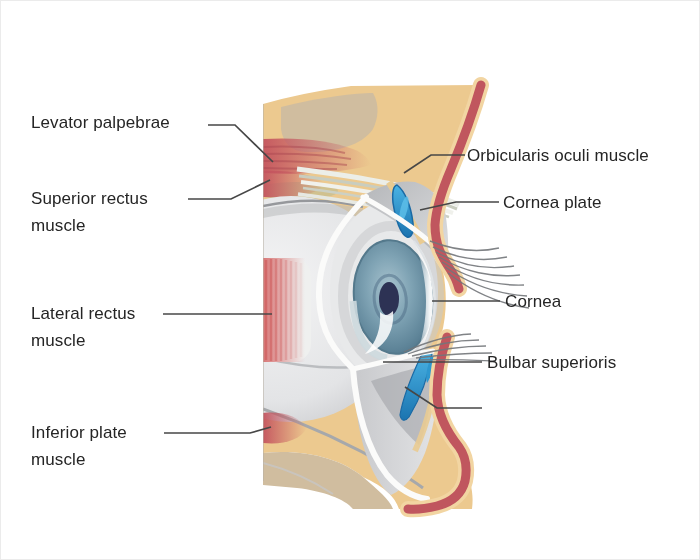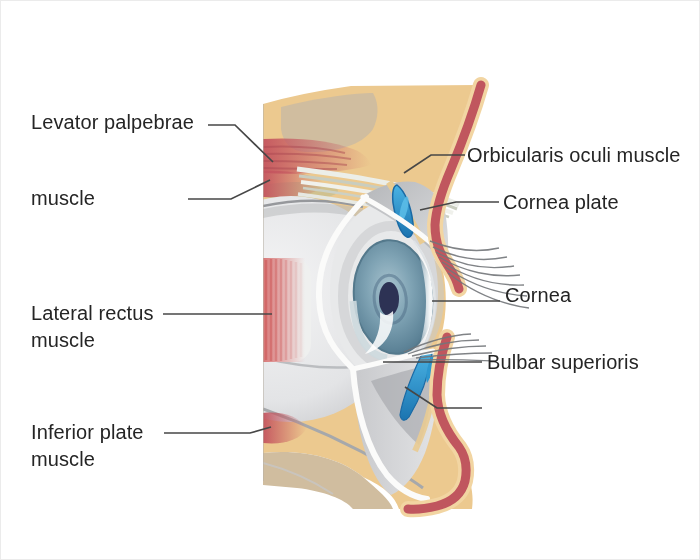--- a/index.html
+++ b/index.html
@@ -3,21 +3,21 @@
 <meta charset="utf-8">
 <style>
   html,body{margin:0;padding:0;background:#fff;}
   .canvas{
     position:relative;width:700px;height:560px;background:#fff;
     box-sizing:border-box;border:1px solid #ebebeb;overflow:hidden;
     font-family:"Liberation Sans", sans-serif;
   }
   svg.art{position:absolute;left:0;top:0;width:700px;height:560px;display:block;}
   .lbl{
-    position:absolute;color:#252525;font-size:20px;line-height:27px;
+    position:absolute;color:#252525;font-size:17px;line-height:27px;
     letter-spacing:.1px;white-space:nowrap;font-weight:400;
   }
 </style>
 </head>
 <body>
 
 <div class="canvas">
 
   <svg class="art" viewBox="0 0 700 560" aria-hidden="true">
     <defs>
@@ -204,29 +204,30 @@
       <polyline points="499,300 431,300"></polyline>
       <polyline points="481,361 382,361"></polyline>
       <polyline points="481,407 436,407 404,386"></polyline>
     </g>
   </svg>
 
   <div class="lbl" style="left:30px;top:108px">
     <div>Levator palpebrae</div>
   </div>
   <div class="lbl" style="left:30px;top:184px">
+    <div>Superior rectus</div>
     <div>muscle</div>
   </div>
   <div class="lbl" style="left:30px;top:299px">
     <div>Lateral rectus</div>
     <div>muscle</div>
   </div>
   <div class="lbl" style="left:30px;top:418px">
     <div>Inferior plate</div>
     <div>muscle</div>
   </div>
 
   <div class="lbl" style="left:466px;top:141px">Orbicularis oculi muscle</div>
   <div class="lbl" style="left:502px;top:188px">Cornea plate</div>
-  <div class="lbl" style="left:504px;top:281px">Cornea</div>
+  <div class="lbl" style="left:504px;top:287px">Cornea</div>
   <div class="lbl" style="left:486px;top:348px">Bulbar superioris</div>
 
 </div>
 
 </body></html>

